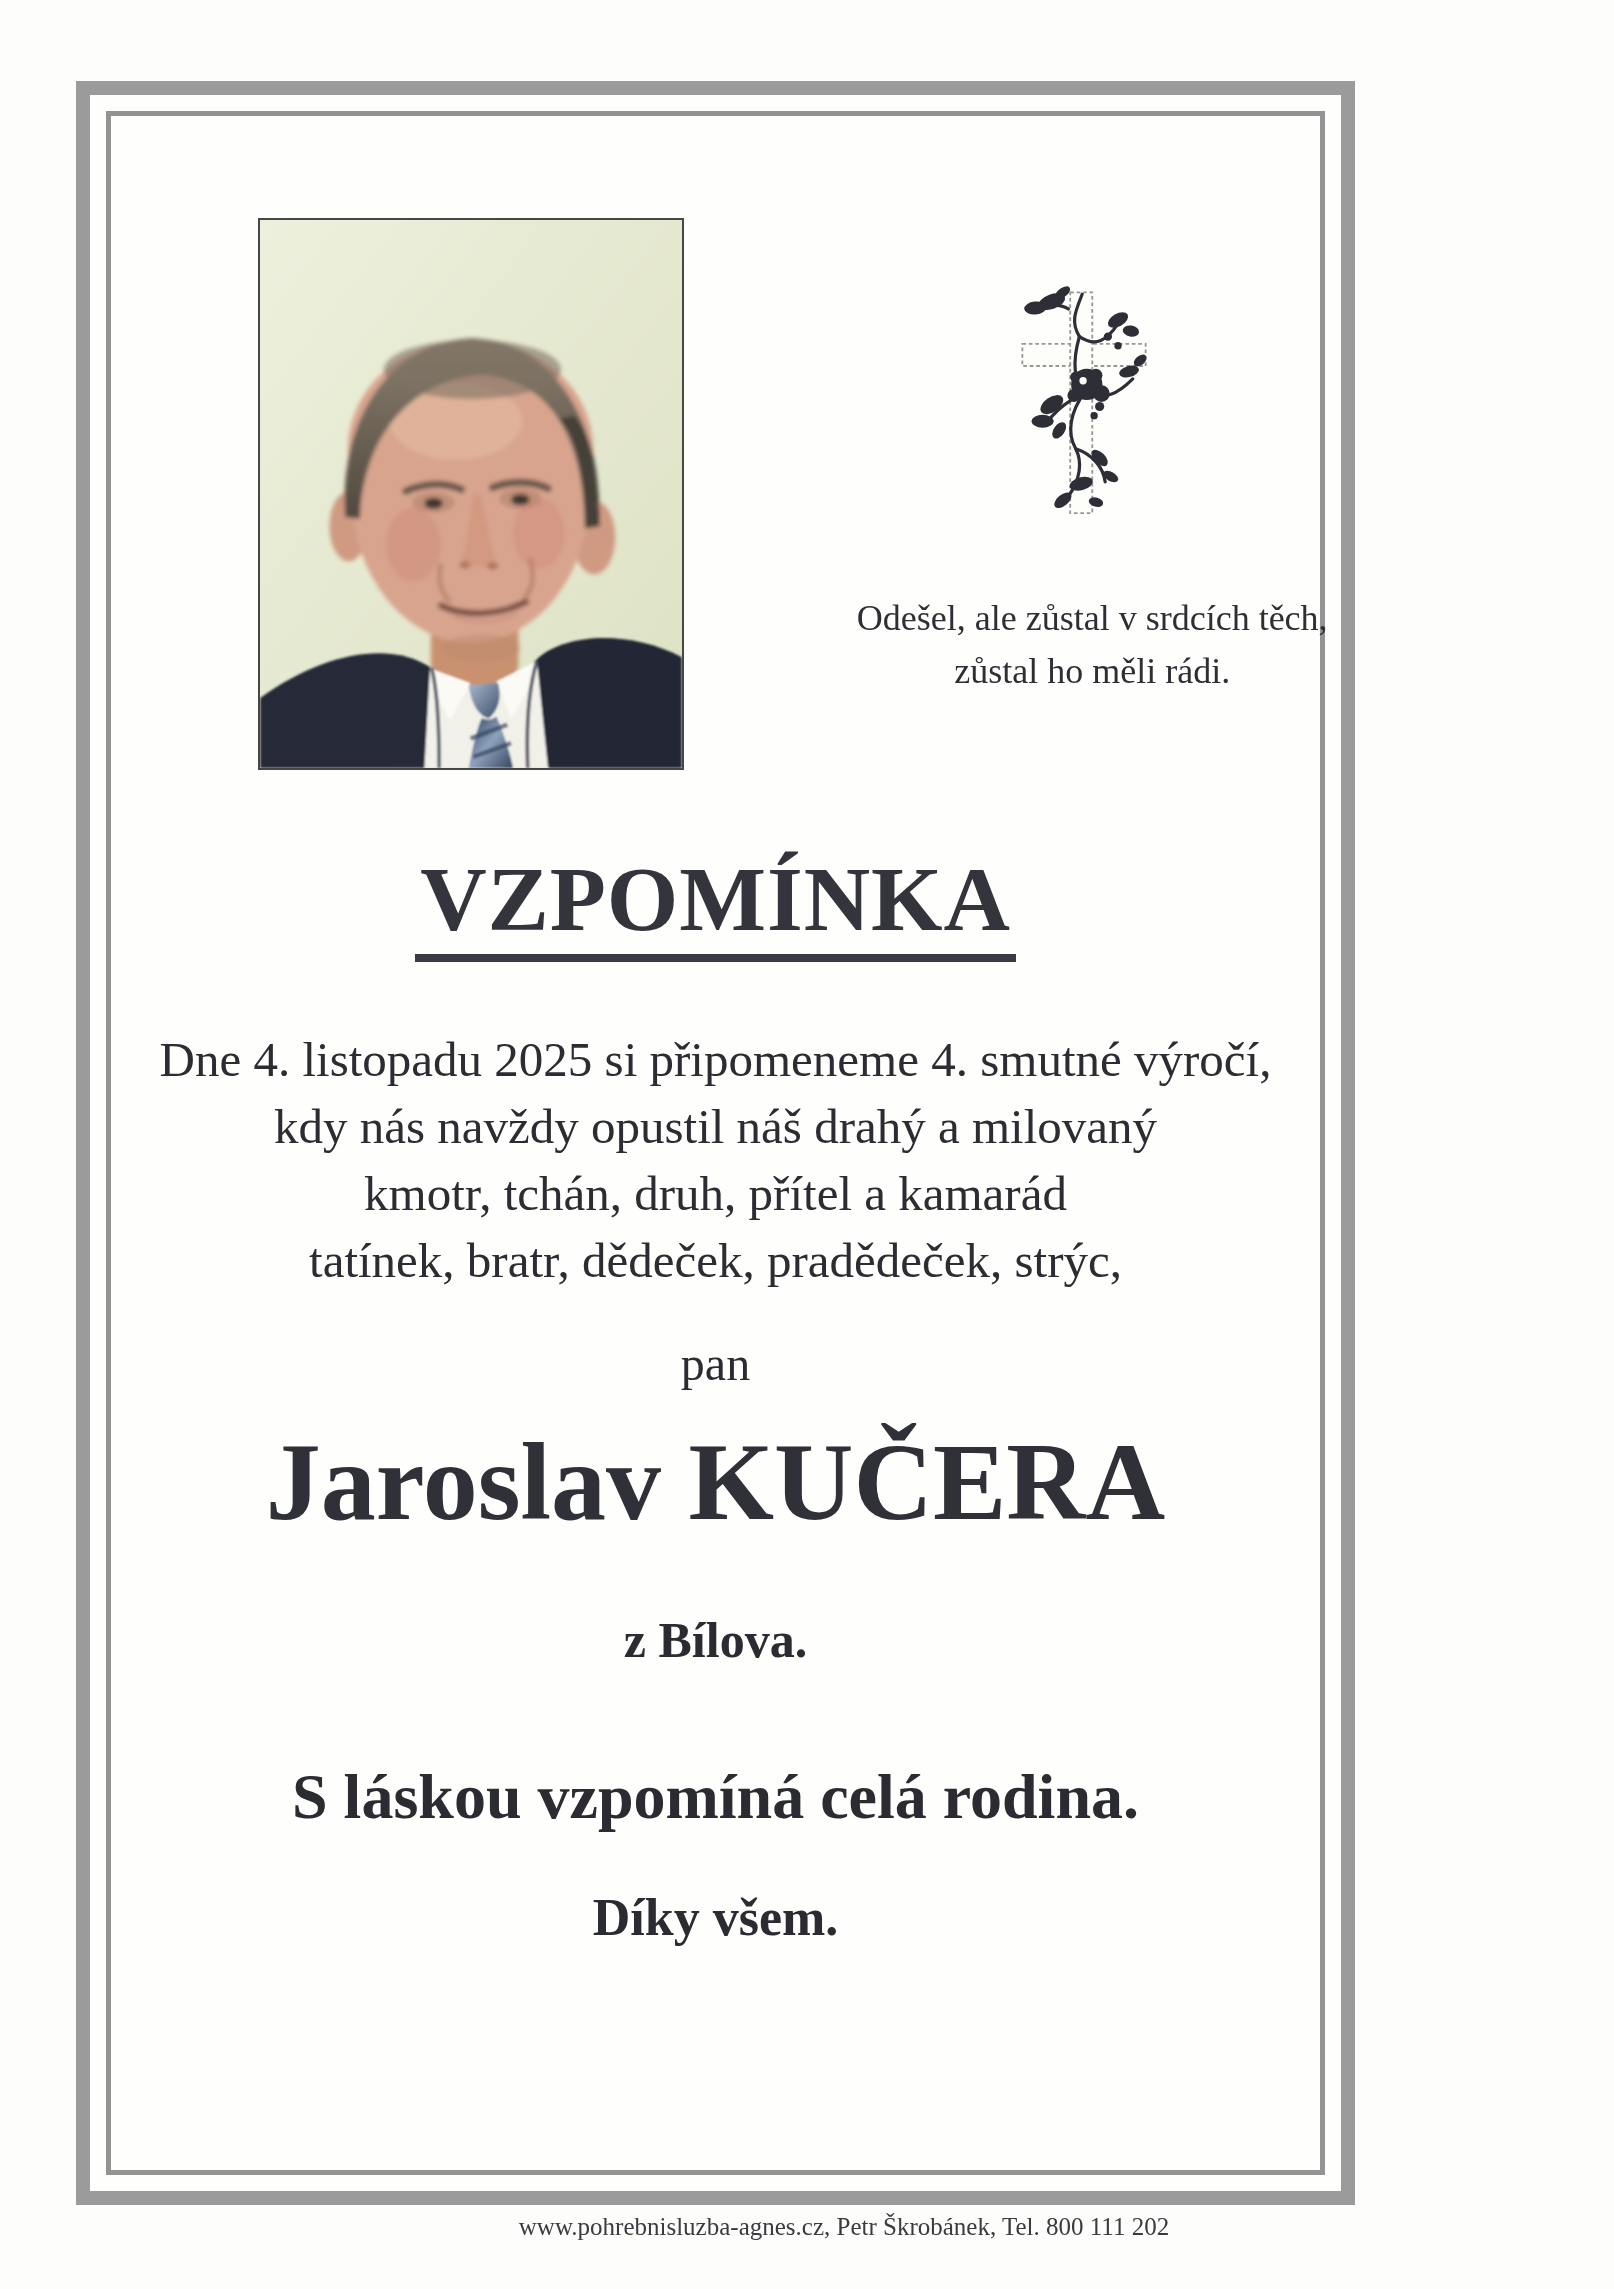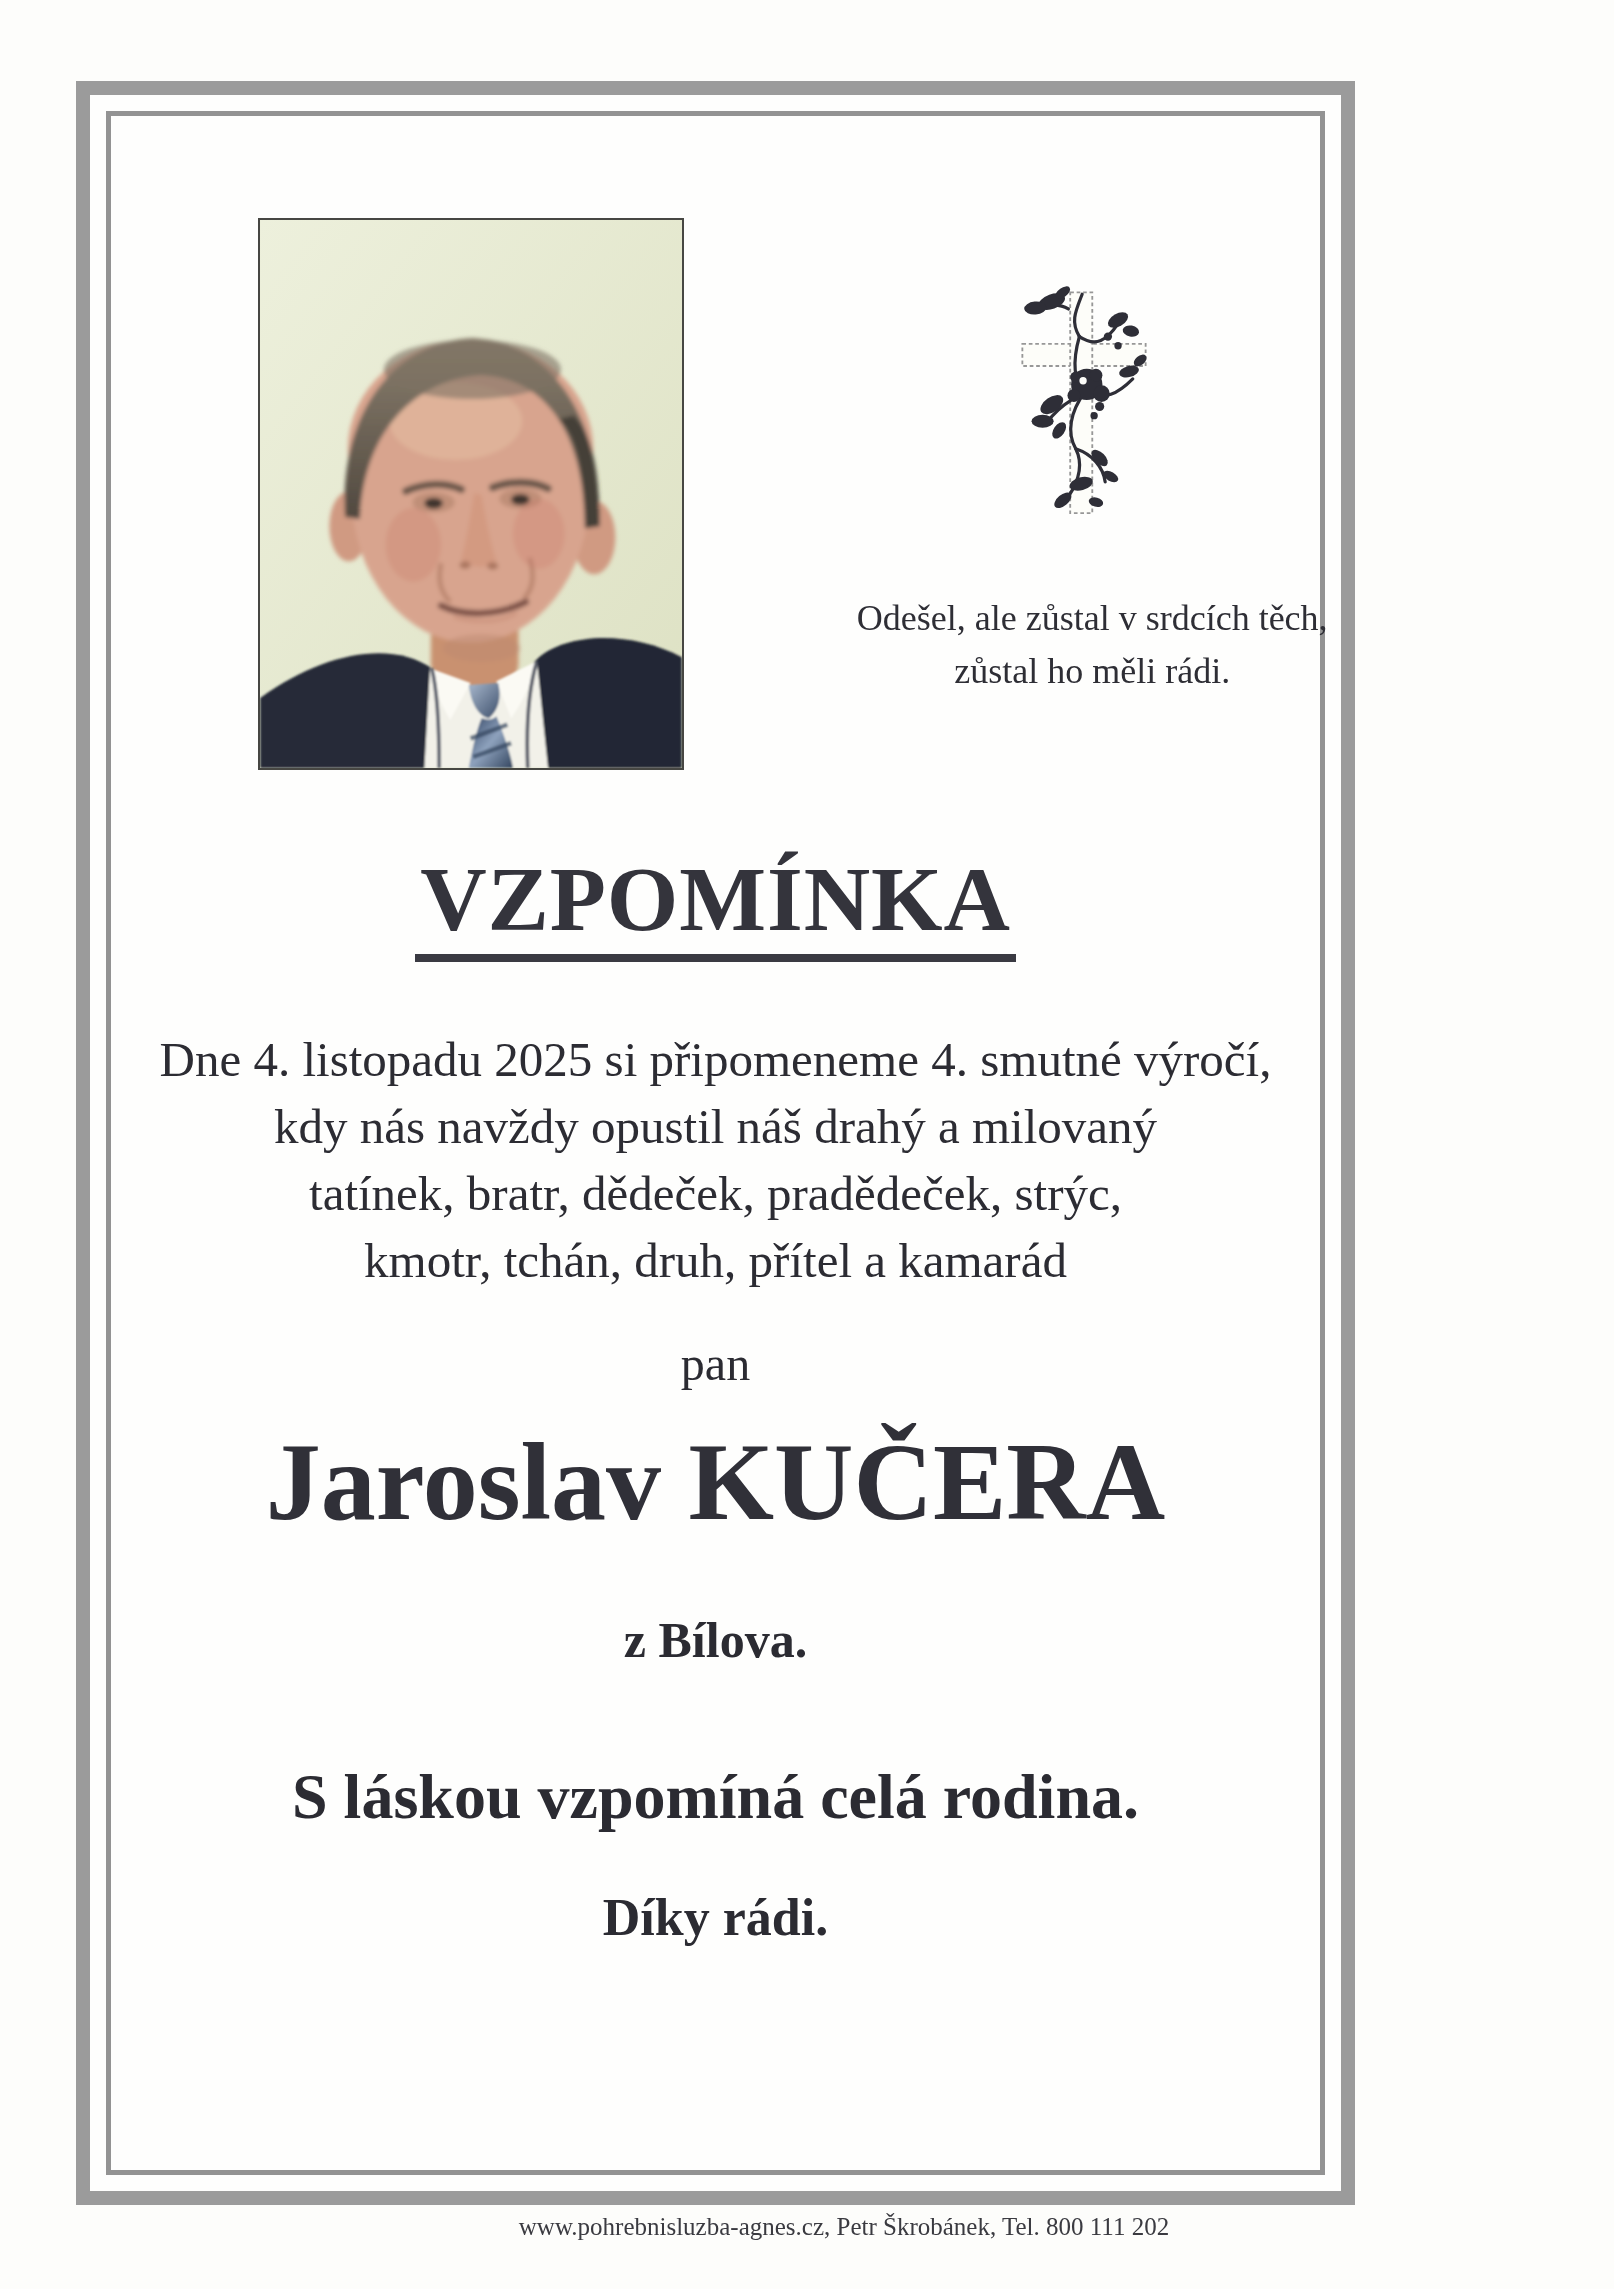--- a/index.html
+++ b/index.html
@@ -219,33 +219,33 @@
           <span>Odešel, ale zůstal v srdcích těch,</span>
           <span>zůstal ho měli rádi.</span>
         </div>
       </div>
 
       <h1 class="card-title">VZPOMÍNKA</h1>
 
       <div class="body-par">
         <span>Dne 4. listopadu 2025 si připomeneme 4. smutné výročí,</span>
         <span>kdy nás navždy opustil náš drahý a milovaný</span>
+        <span>kmotr, tchán, druh, přítel a kamarád</span>
         <span>tatínek, bratr, dědeček, pradědeček, strýc,</span>
-        <span>kmotr, tchán, druh, přítel a kamarád</span>
       </div>
 
       <div class="salutation">pan</div>
 
       <div class="deceased-name">Jaroslav KUČERA</div>
 
       <div class="origin">z Bílova.</div>
 
       <div class="family-line">S láskou vzpomíná celá rodina.</div>
 
-      <div class="thanks-line">Díky rádi.</div>
+      <div class="thanks-line">Díky všem.</div>
 
 
     </div>
   </div>
 </div>
 
 <div class="footer">www.pohrebnisluzba-agnes.cz, Petr Škrobánek, Tel. 800 111 202</div>
 
 
 </body></html>

